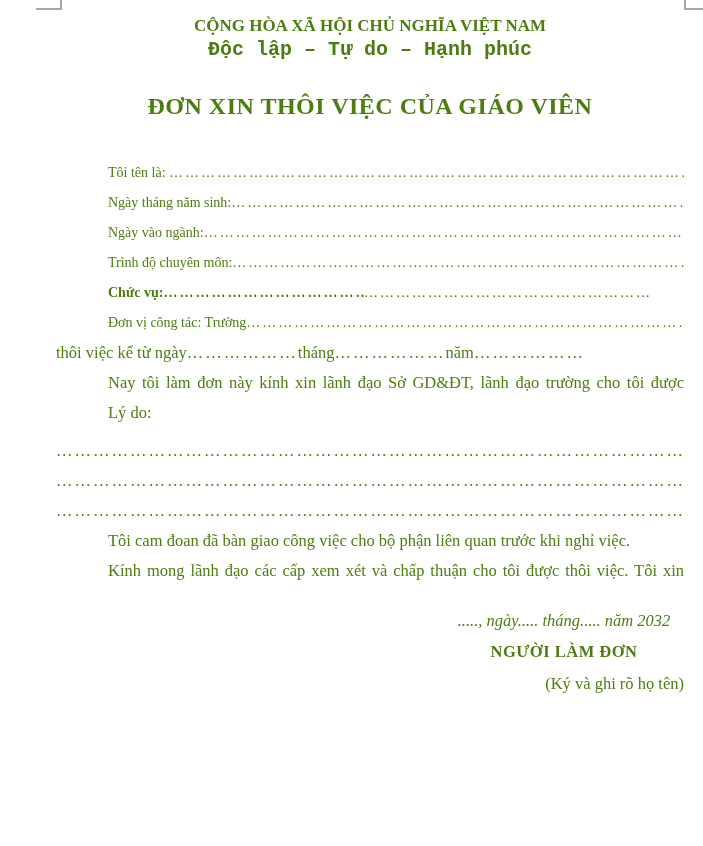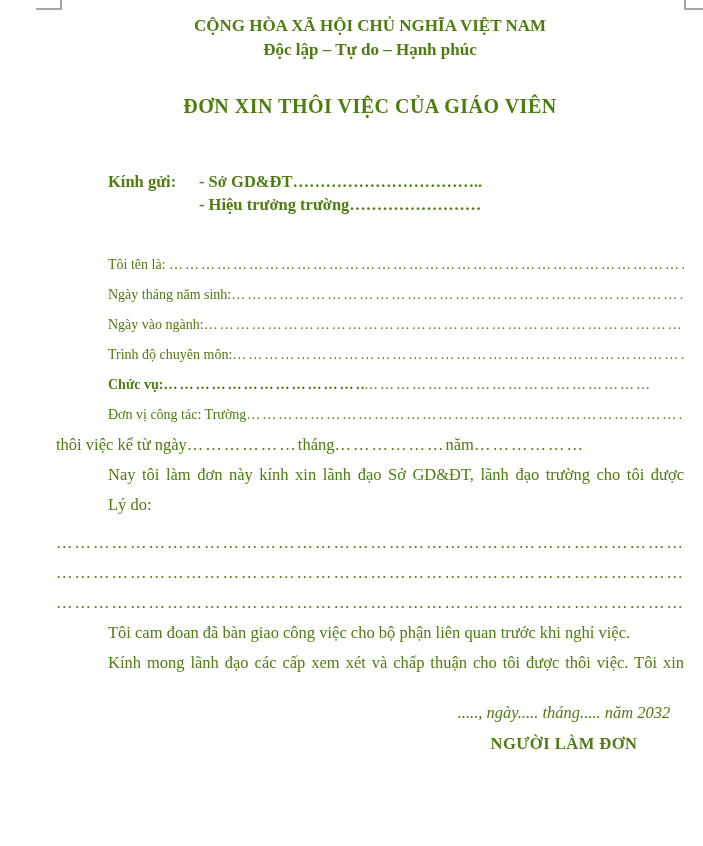--- a/index.html
+++ b/index.html
@@ -22,24 +22,24 @@
   }
   .mark-tl { left: 0;  border-bottom: 2px solid #a6a6a6; border-right: 2px solid #a6a6a6; }
   .mark-tr { left: 648px; border-bottom: 2px solid #a6a6a6; border-left: 2px solid #a6a6a6; }
 
   .content { padding: 14px 55px 0 20px; }
 
   .h-national {
     font-weight: bold; font-size: 17px; line-height: 24px; text-align: center;
   }
   .h-motto {
-    font-weight: bold; font-size: 17px; line-height: 24px; text-align: center;
+    font-weight: bold; font-size: 20px; line-height: 24px; text-align: center; font-family: Liberation Mono, monospace;
   }
   .doc-title {
-    font-weight: bold; font-size: 20px; line-height: 36px; text-align: center;
+    font-weight: bold; font-size: 24px; line-height: 36px; text-align: center;
     margin-top: 26px; letter-spacing: 0.5px;
   }
 
   .recipients {
     margin-top: 46px;
     padding-left: 52px;
     display: flex;
     font-weight: bold;
     font-size: 16.5px;
     line-height: 23px;
@@ -94,27 +94,20 @@
   <div class="mark mark-tl"></div>
   <div class="mark mark-tr"></div>
 
   <div class="content">
 
     <div class="h-national">CỘNG HÒA XÃ HỘI CHỦ NGHĨA VIỆT NAM</div>
     <div class="h-motto">Độc lập – Tự do – Hạnh phúc</div>
 
     <div class="doc-title">ĐƠN XIN THÔI VIỆC CỦA GIÁO VIÊN</div>
 
-    <div class="recipients">
-      <div class="kg-label">Kính gửi:</div>
-      <div class="rec-lines">
-        <div>- Sở GD&amp;ĐT……………………………..</div>
-        <div>- Hiệu trưởng trường……………………</div>
-      </div>
-    </div>
 
     <div class="form-section">
 
       <div class="form-line">
         <span class="lbl">Tôi tên là: </span>
         <span class="fill dots">………………………………………………………………………………………………</span>
       </div>
 
       <div class="form-line">
         <span class="lbl">Ngày tháng năm sinh:</span>

